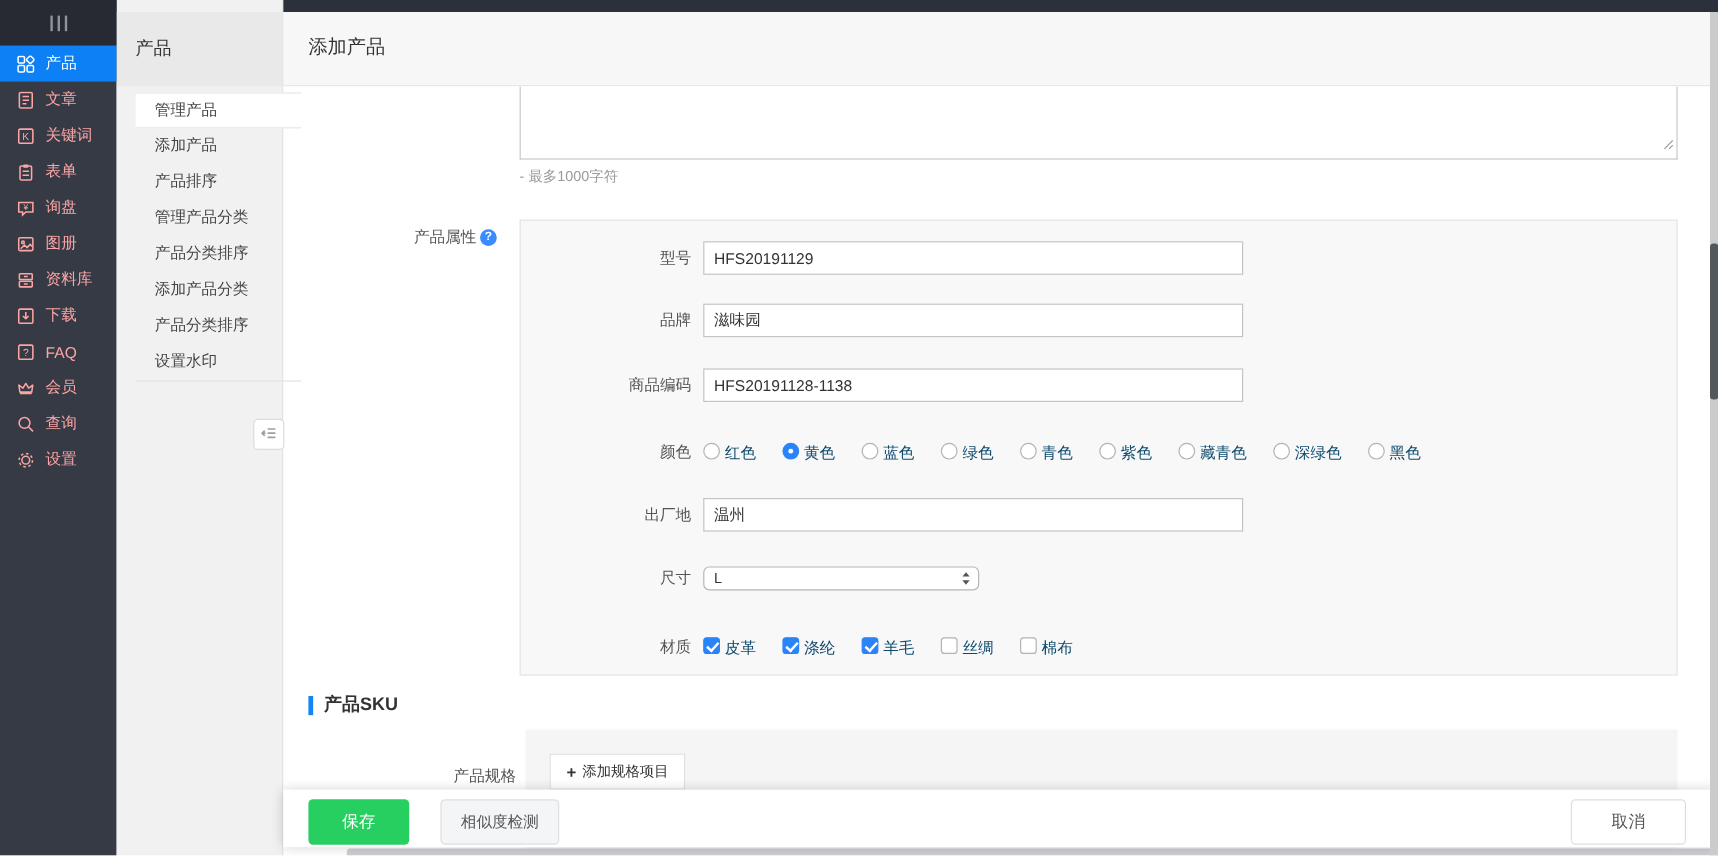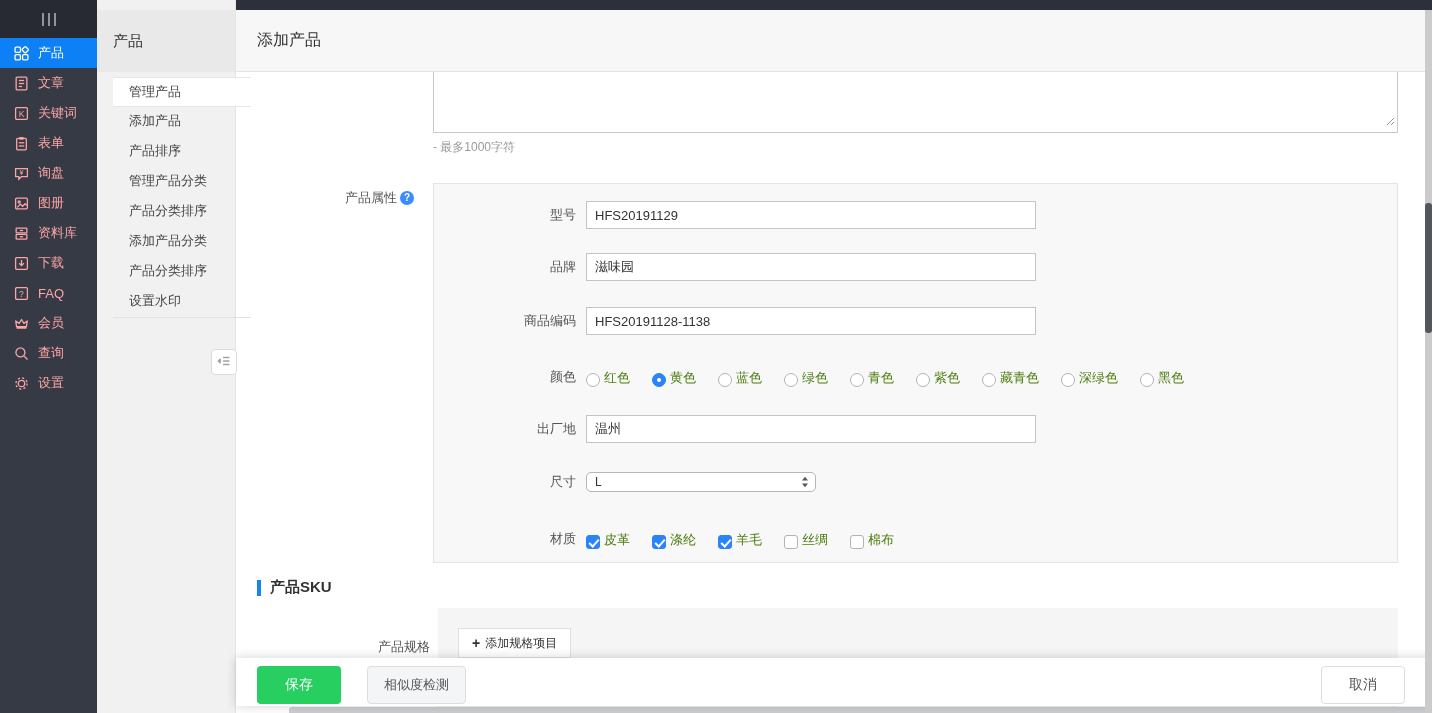--- a/index.html
+++ b/index.html
@@ -67,21 +67,21 @@
   .flabel { position:absolute; left:0; top:0; width:142px; text-align:right; font-size:13px; color:#555; }
   .fctrl { position:absolute; left:152px; top:0; white-space:nowrap; }
   .row-text .flabel { line-height:28px; }
   .row-radio .flabel, .row-checkbox .flabel { line-height:16px; }
   .row-select .flabel { line-height:20px; }
   .tinput { width:450px; height:28px; border:1px solid #c4c4c4; padding:0 8px; font-size:13px; color:#333;
     background:#fff; outline:none; font-family:inherit; }
   .selectbox { width:230px; height:20px; border:1px solid #b6b6b6; border-radius:5px; background:#fff;
     display:flex; align-items:center; justify-content:space-between; padding:0 6px 0 8px; font-size:12px;
     color:#333; cursor:pointer; }
-  .opt { display:inline-flex; align-items:flex-end; margin-right:22px; font-size:13px; color:#4d7c0f; cursor:pointer; }
+  .opt { display:inline-flex; align-items:flex-start; margin-right:22px; font-size:13px; color:#0c4a6e; cursor:pointer; }
   .radio { width:14px; height:14px; border:1px solid #b3b3b3; border-radius:50%; background:#fff;
     margin-right:4px; position:relative; }
   .radio.checked { background:#2a84f8; border-color:#2a84f8; }
   .radio.checked::after { content:""; position:absolute; left:4px; top:4px; width:4px; height:4px;
     border-radius:50%; background:#fff; }
   .cbox { width:14px; height:14px; border:1px solid #b3b3b3; border-radius:3px; background:#fff;
     margin-right:4px; position:relative; }
   .cbox.checked { background:#2a84f8; border-color:#2a84f8; }
   .cbox.checked::after { content:""; position:absolute; left:2px; top:2.5px; width:8px; height:4px;
     border-left:2px solid #fff; border-bottom:2px solid #fff; transform:rotate(-48deg); }
@@ -97,21 +97,21 @@
   .add-spec .plus { font-weight:700; font-size:14px; line-height:1; }
   .add-spec .plus::before { content:"+"; }
 
   
   .footer-bar { position:absolute; left:236px; top:658px; width:1196px; height:48px; background:#fff;
     box-shadow:0 0 10px rgba(0,0,0,0.18); z-index:8; }
   .footer-bar button { position:absolute; top:8px; height:38px; border-radius:4px; cursor:pointer;
     font-family:inherit; }
   .btn-save { left:21px; width:84px; background:#27ce60; color:#fff; border:none; font-size:14px; }
   .btn-sim { left:131px; width:99px; background:#f4f5f7; border:1px solid #dcdee2; color:#555; font-size:13px; }
-  .btn-cancel { right:27px; width:84px; background:#fff; border:1px solid #dcdee2; color:#555; font-size:14px; }
+  .btn-cancel { right:27px; width:96px; background:#fff; border:1px solid #dcdee2; color:#555; font-size:14px; }
 
   
   .hstrip { position:absolute; left:289px; top:707px; width:1143px; height:6px; background:#ccced2;
     border-radius:3px 3px 0 0; z-index:7; }
   .vtrack { position:absolute; left:1425px; top:10px; width:7px; height:703px; background:#cbcbcb; z-index:9; }
   .vthumb { position:absolute; left:0; top:193px; width:7px; height:130px; background:#53565b; border-radius:3px; }
 </style>
 </head>
 <body>
 

